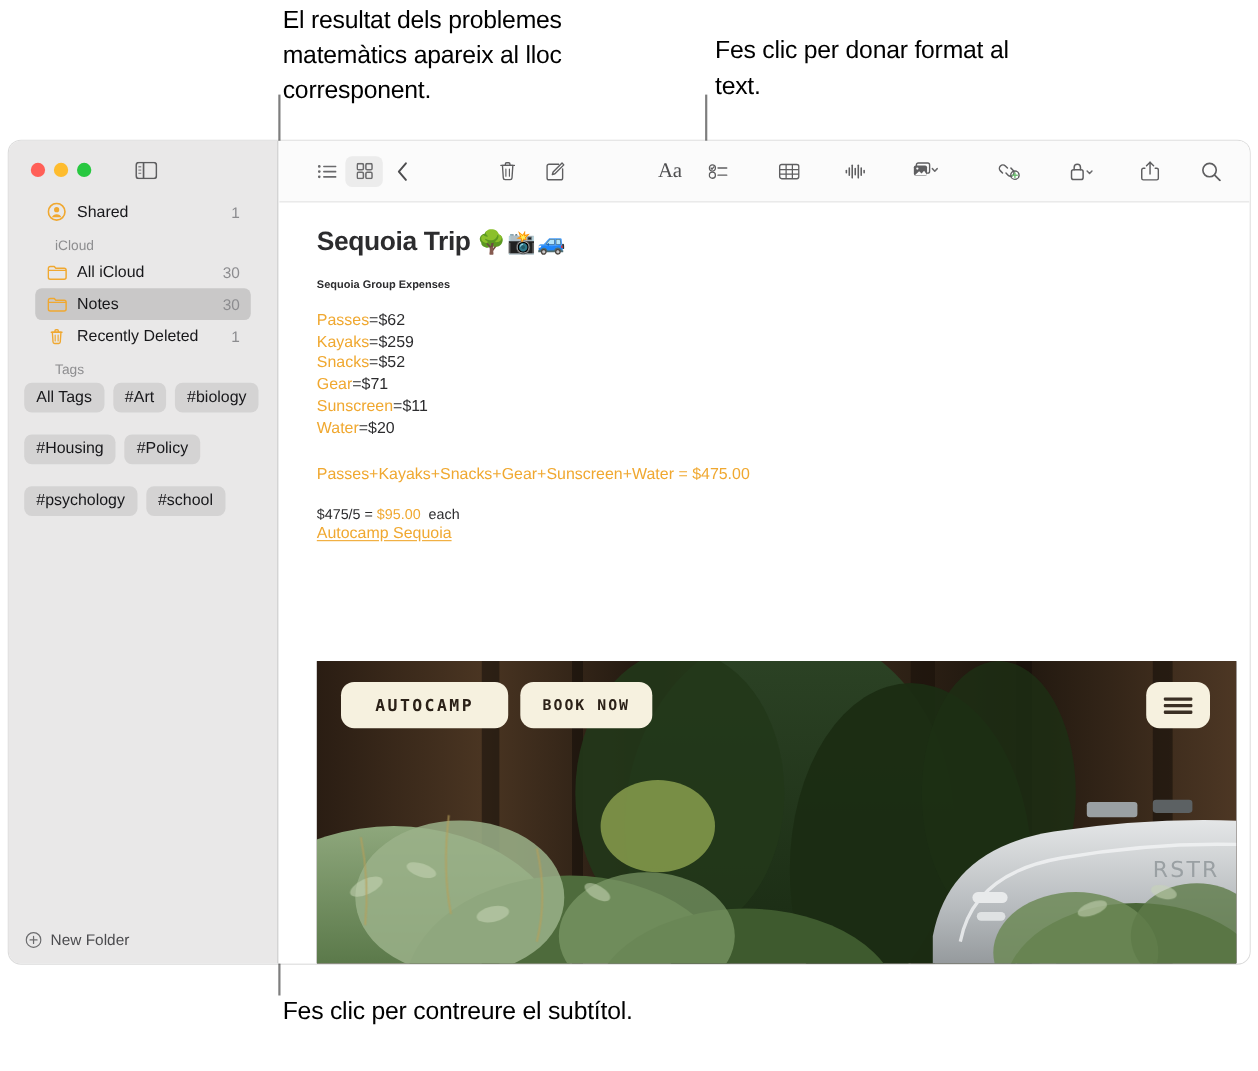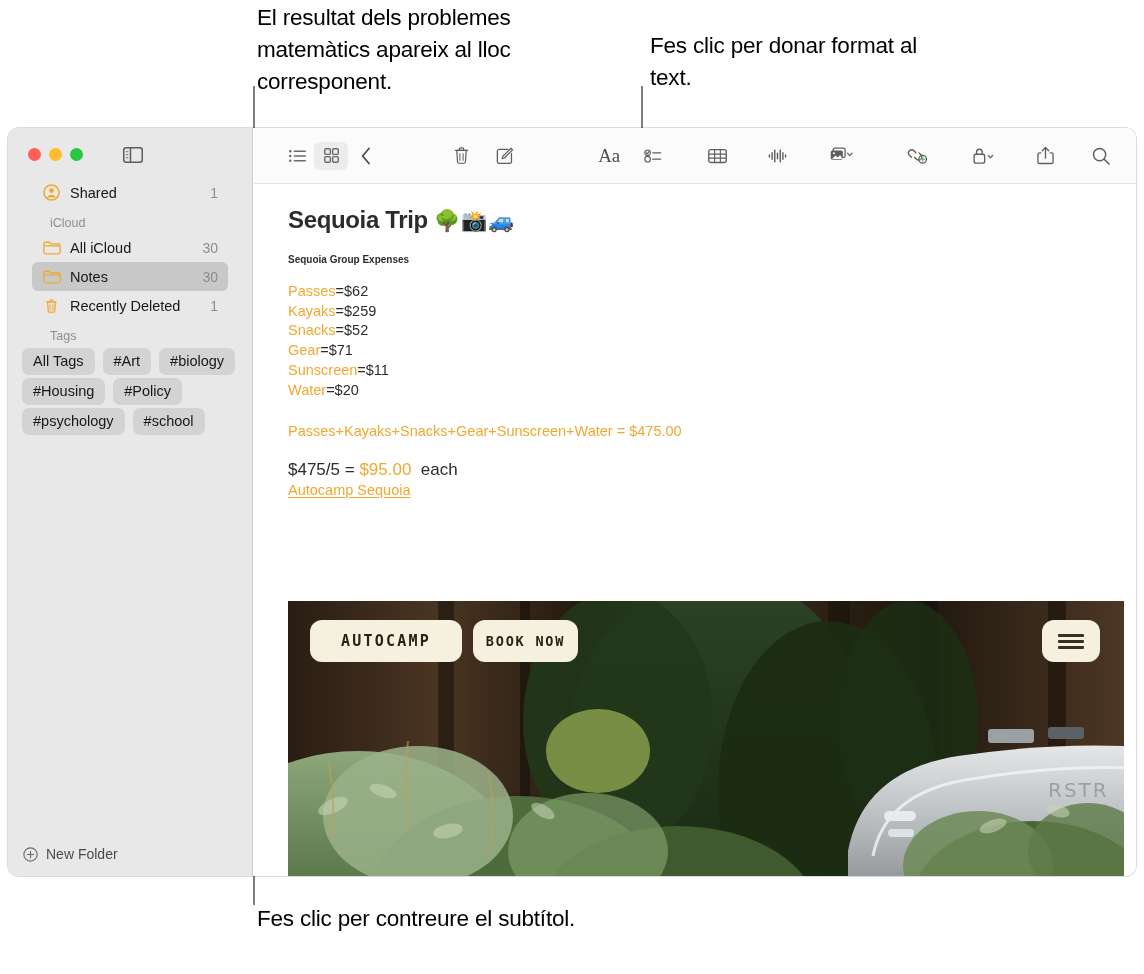--- a/index.html
+++ b/index.html
@@ -86,21 +86,21 @@
   .sb-count { color: #8c8c8f; font-size: 14px; }
 
   .sb-header {
     font-size: 12.5px; color: #8e8e90;
     padding: 9px 18px 3px 18px;
     font-weight: 400;
   }
 
   .tags-wrap {
     padding: 2px 13px 0 14px;
-    display: flex; flex-wrap: wrap; gap: 3px 8px;
+    display: flex; flex-wrap: wrap; gap: 20px 8px;
   }
   .tag {
     background: #d4d3d3;
     border-radius: 7px;
     padding: 5px 11px 6px;
     font-size: 14.5px;
     color: #17171a;
     cursor: default;
     white-space: nowrap;
   }
@@ -165,21 +165,21 @@
     margin-bottom: 17px;
   }
   .math-line {
     font-size: 14.5px; color: #2c2c2e;
     line-height: 19.7px;
     white-space: nowrap;
   }
   .v { color: #f0a830; }
   .block-gap { height: 21px; }
   .total-line { font-size: 14.5px; line-height: 20px; }
-  .each-line { font-size: 17px; color: #2c2c2e; margin-top: 19px; }
+  .each-line { font-size: 13px; color: #2c2c2e; margin-top: 19px; }
 
   .accom {
     position: relative;
     margin-top: 20px;
     display: flex; align-items: center;
   }
   .disclosure {
     position: absolute;
     left: -24px; top: 2px;
     width: 14px; height: 14px;
@@ -216,21 +216,21 @@
   }
   .photo svg { display: block; width: 100%; height: 100%; }
   .badge {
     position: absolute;
     background: #f6f1df;
     display: flex; align-items: center; justify-content: center;
     cursor: pointer;
     border-radius: 12px;
   }
   #badge-logo { left: 22px; top: 19px; width: 152px; height: 42px; }
-  #badge-book { left: 185px; top: 19px; width: 105px; height: 42px; }
+  #badge-book { left: 185px; top: 19px; width: 120px; height: 42px; }
   #badge-menu { right: 24px; top: 19px; width: 58px; height: 42px; }
   .badge-text {
     font-family: "DejaVu Sans Mono", monospace;
     font-size: 15px; font-weight: 700;
     color: #2b2118; letter-spacing: 2.2px;
   }
   #badge-book .badge-text { font-size: 13.5px; letter-spacing: 1.8px; }
   .burger { width: 26px; }
   .burger i { display:block; height: 3px; background:#3a2f24; margin: 3px 0; border-radius:1px; }
 </style>

